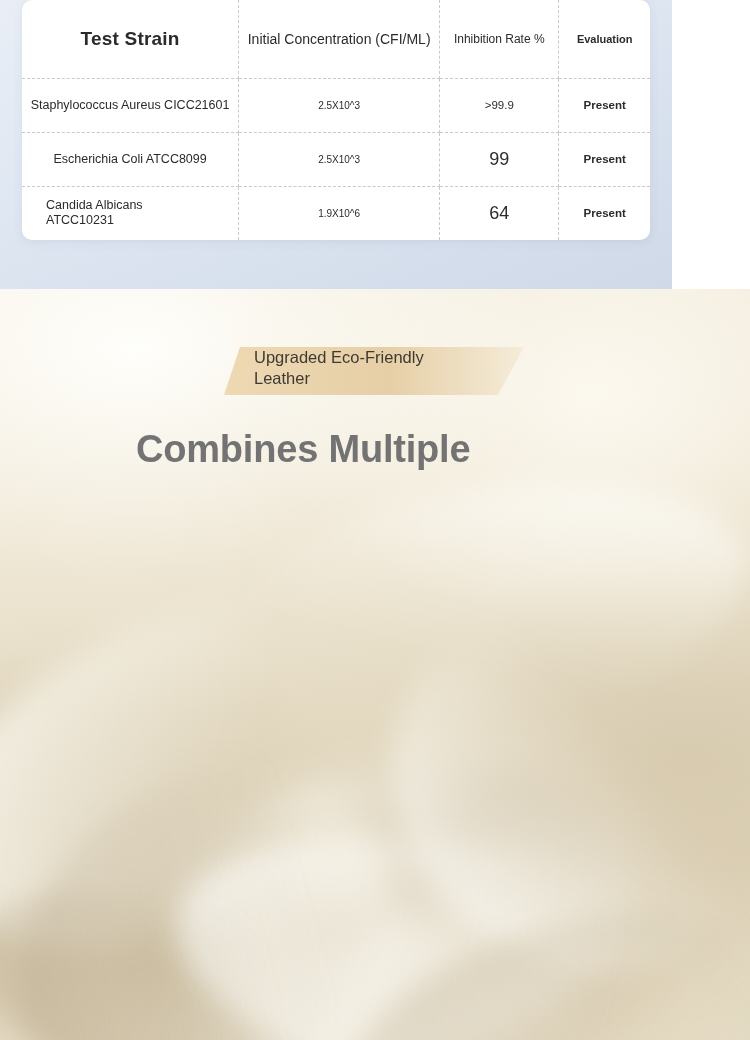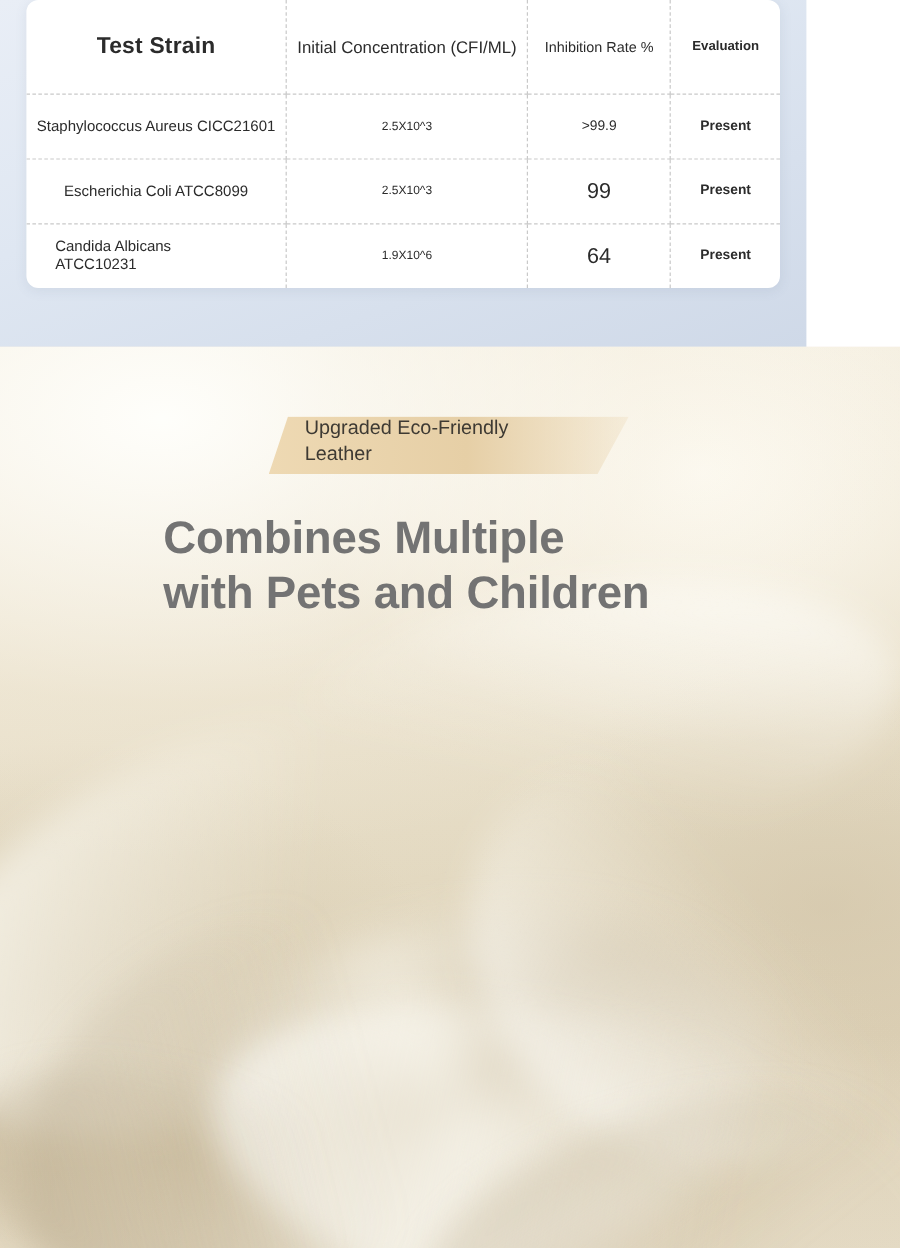--- a/index.html
+++ b/index.html
@@ -196,15 +196,14 @@
   <div class="fold f7"></div>
   <div class="fold f5"></div>
   <div class="fold f4"></div>
 
   <div class="ribbon">
     <div class="ribbon-text">Upgraded Eco-Friendly Leather</div>
   </div>
 
   <h1 class="headline">
     <span>Combines Multiple</span>
-    <span>with Pets and Children</span>
   </h1>
 </section>
 
 </body></html>

